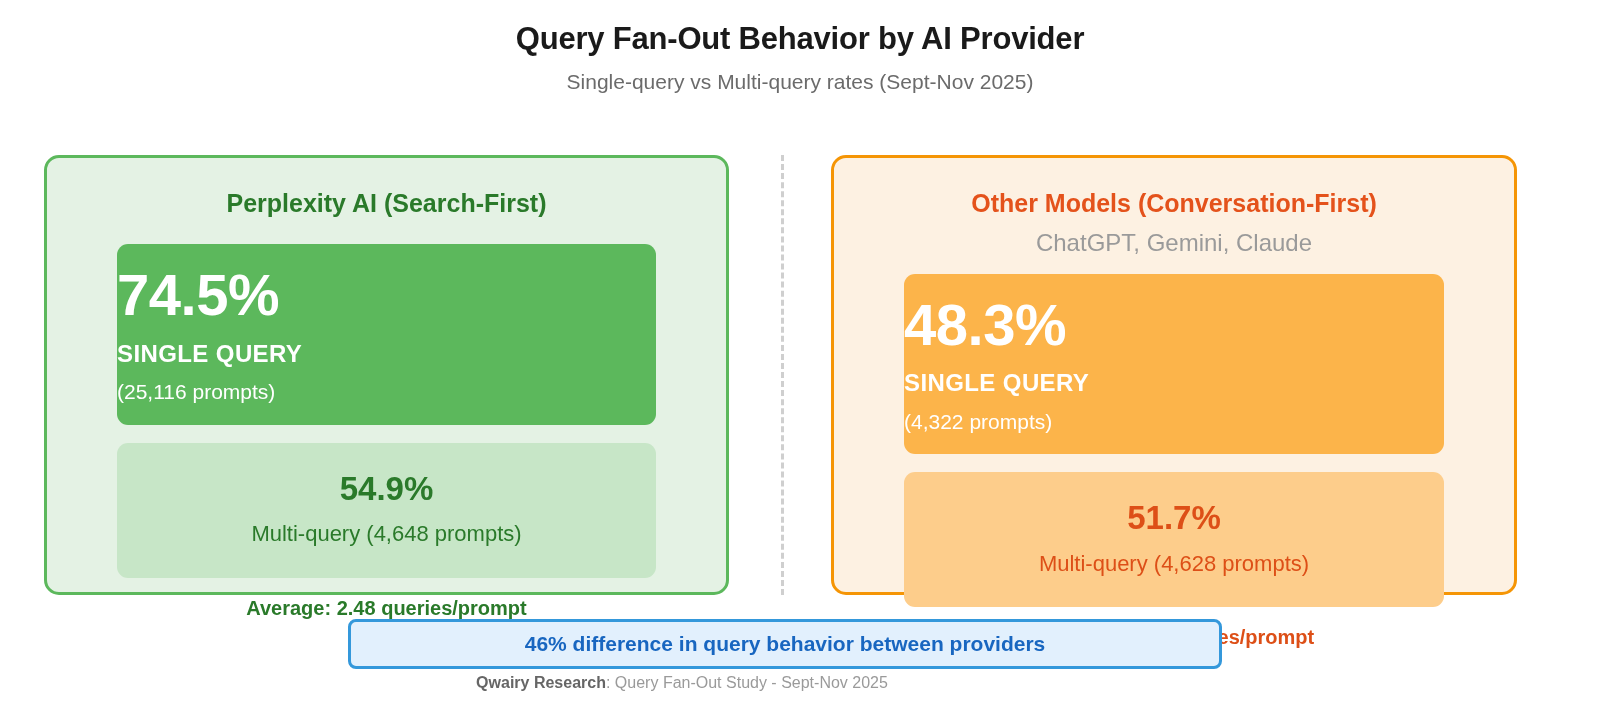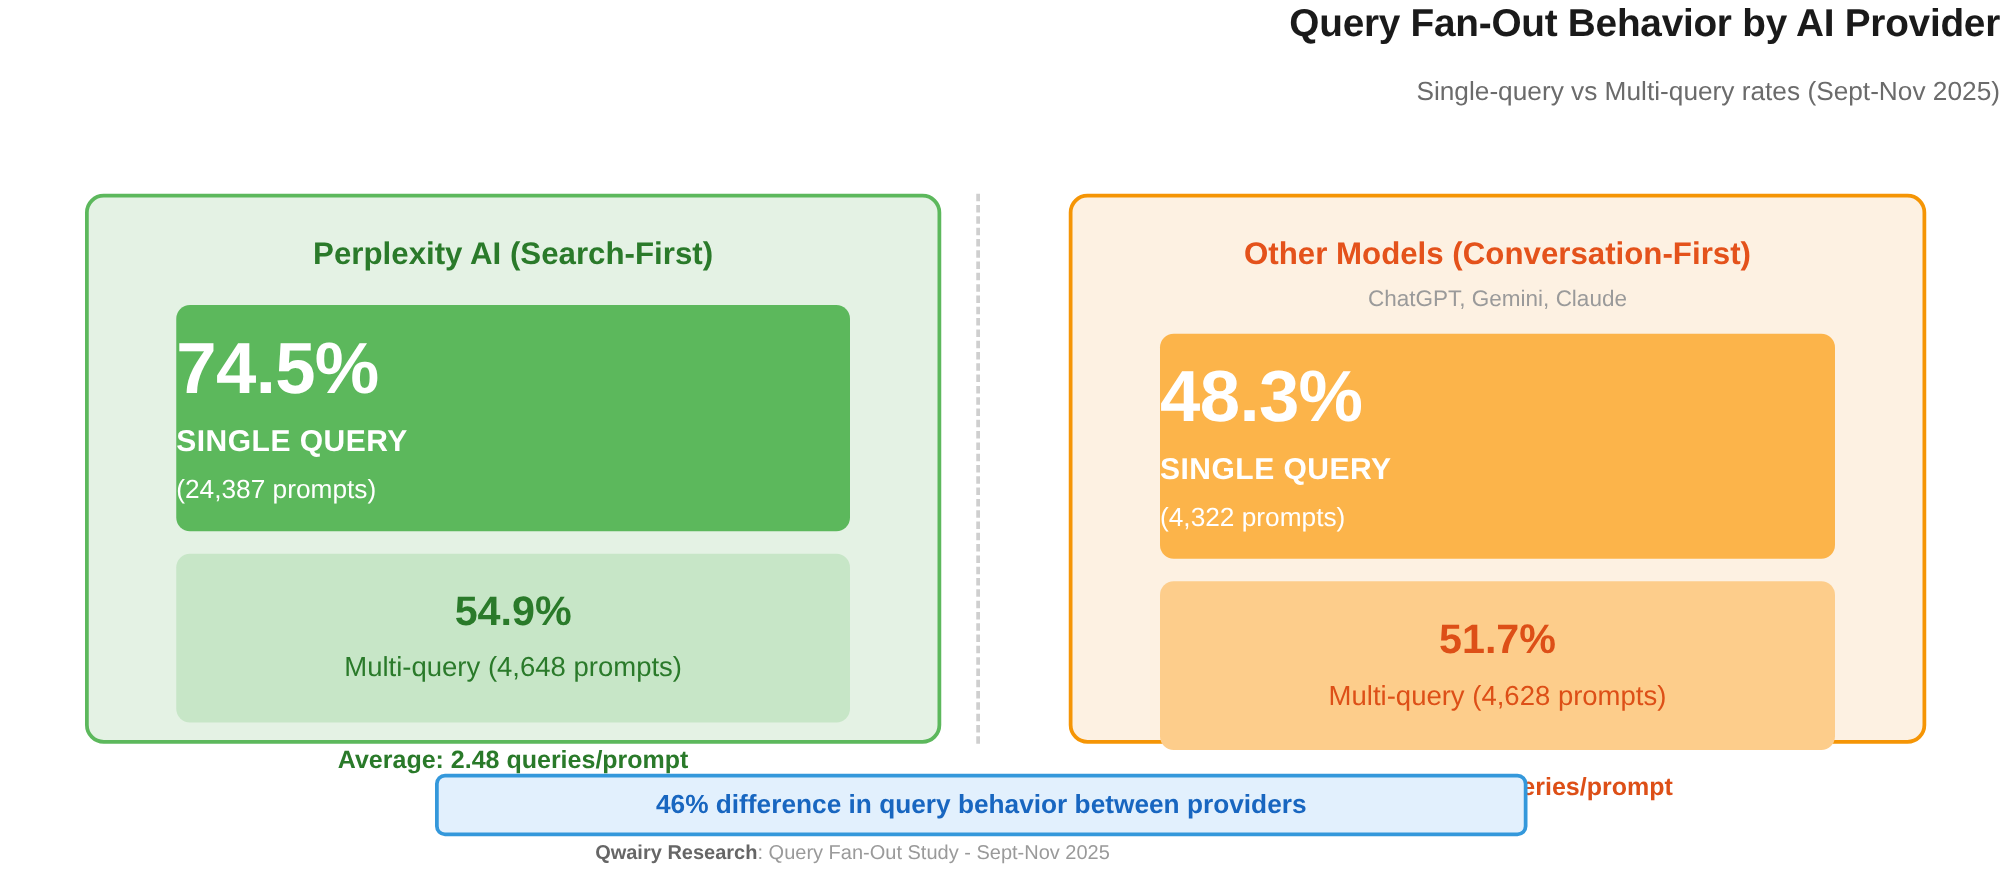--- a/index.html
+++ b/index.html
@@ -10,41 +10,42 @@
   body {
     width: 1600px;
     height: 711px;
     font-family: "Liberation Sans", sans-serif;
     overflow: hidden;
     position: relative;
   }
 
   
   .header {
-    text-align: right;
+    text-align: center;
+    padding-top: 20px;
   }
   .chart-title {
     font-size: 31px;
     font-weight: bold;
     color: #1a1a1a;
     letter-spacing: -0.2px;
     line-height: 1.2;
   }
   .chart-subtitle {
     font-size: 21px;
     color: #6b6b6b;
-    margin-top: 24px;
+    margin-top: 12px;
     line-height: 1.2;
   }
 
   
   .panels {
     position: absolute;
     top: 155px;
-    left: 68px;
+    left: 44px;
     width: 1172px;
     height: 440px;
   }
   .panel {
     position: absolute;
     top: 0;
     bottom: 0;
     box-sizing: border-box;
     border-radius: 15px;
     border-width: 3px;
@@ -72,21 +73,21 @@
     font-size: 25px;
     font-weight: bold;
     line-height: 1.2;
     margin-top: 30px;
   }
   .panel-left .panel-title { color: #2a7a2a; }
   .panel-right .panel-title { color: #e4521b; }
 
   .panel-sub {
     text-align: center;
-    font-size: 18px;
+    font-size: 24px;
     color: #9a9a9a;
     margin-top: 11px;
     line-height: 1.2;
   }
 
   
   .card-primary {
     border-radius: 11px;
     color: #ffffff;
     padding: 18px 0 20px 0;
@@ -210,21 +211,21 @@
   <div class="chart-subtitle">Single-query vs Multi-query rates (Sept-Nov 2025)</div>
 </div>
 
 <div class="panels">
 
   <div class="panel panel-left">
     <div class="panel-title">Perplexity AI (Search-First)</div>
     <div class="card-primary">
       <div class="big-pct">74.5%</div>
       <div class="card-label">SINGLE QUERY</div>
-      <div class="card-count">(24,387 prompts)</div>
+      <div class="card-count">(25,116 prompts)</div>
     </div>
     <div class="card-secondary">
       <div class="mid-pct">54.9%</div>
       <div class="mid-label">Multi-query (4,648 prompts)</div>
     </div>
     <div class="avg-line">Average: 2.48 queries/prompt</div>
   </div>
 
   <div class="panel panel-right">
     <div class="panel-title">Other Models (Conversation-First)</div>

